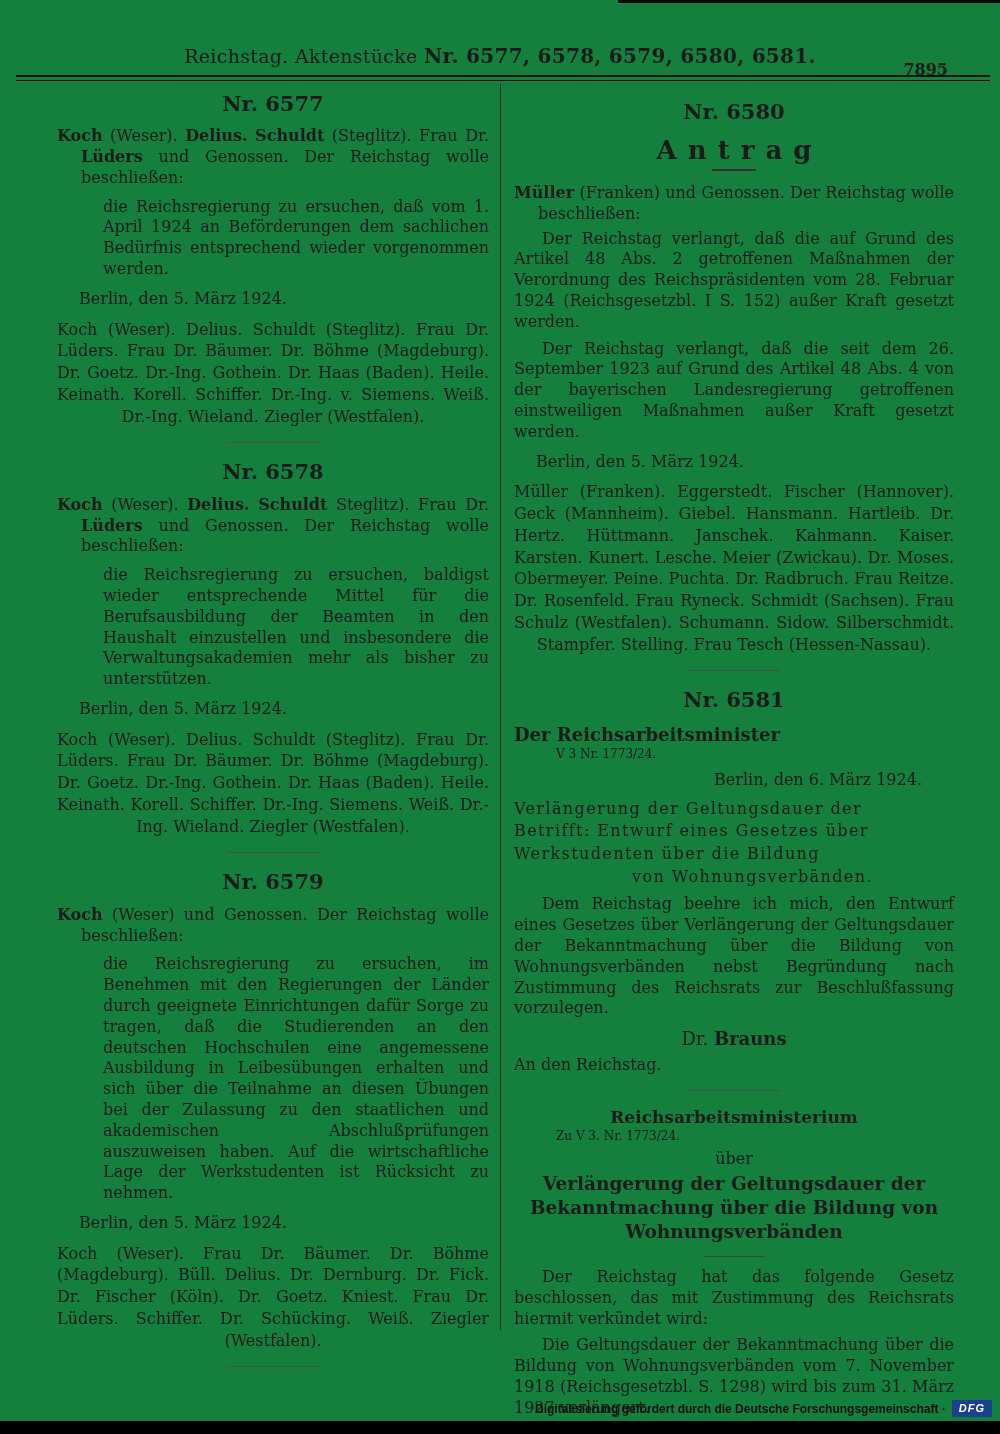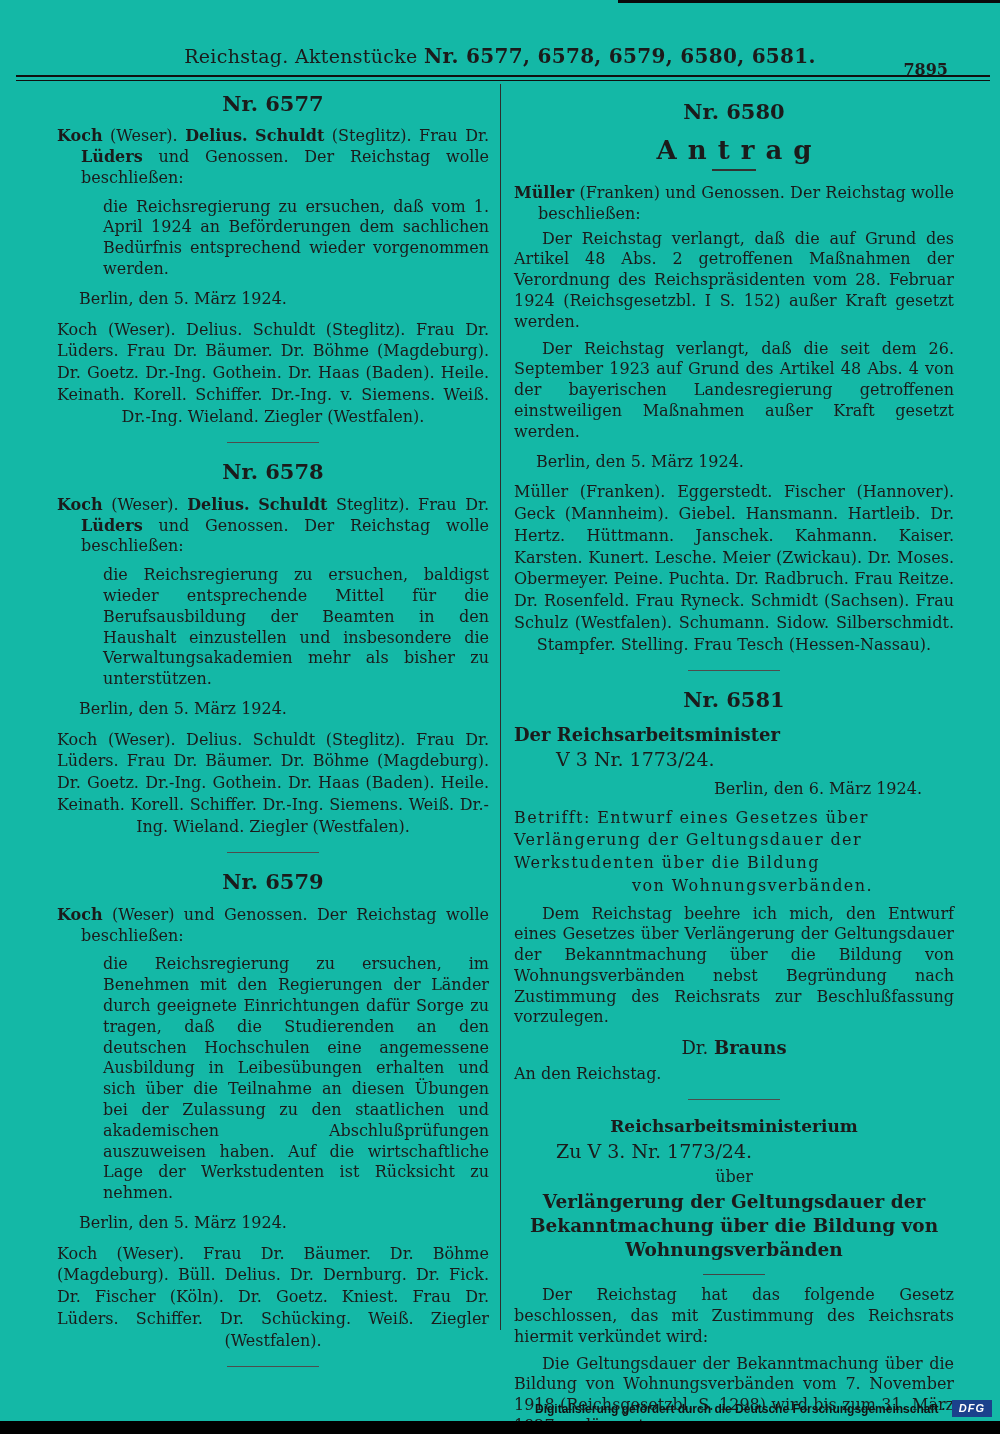--- a/index.html
+++ b/index.html
@@ -1,18 +1,18 @@
 <!DOCTYPE html>
 <html lang="de"><head>
 <meta charset="utf-8">
 <style>
   html,body { margin:0; padding:0; background:#4a4a4a; }
   .page {
     position:relative; width:1000px; height:1434px; margin:0 auto;
-    background:#14b8a6; color:#1b1b1b; overflow:hidden;
+    background:#15803d; color:#1b1b1b; overflow:hidden;
     font-family:"DejaVu Serif", serif;
   }
   .top-edge-artifact { position:absolute; top:0; left:618px; right:0; height:3px; background:#0a0a0a; }
 
   
   .masthead { position:absolute; top:44px; left:0; width:100%; text-align:center; font-size:19px; letter-spacing:.3px; }
   .masthead .nums { font-weight:bold; font-size:20px; }
   .page-number { position:absolute; top:60px; right:52px; font-weight:bold; font-size:16px; }
   .header-rule { position:absolute; top:75px; left:16px; right:10px; height:3px;
     border-top:2px solid #101010; border-bottom:1px solid #101010; }
@@ -32,21 +32,21 @@
   .divider { width:92px; border:0; border-top:1px solid #4d4d4d; margin:15px auto; }
   b { font-weight:bold; }
 
   
   .antrag-title { text-align:center; font-weight:bold; font-size:26px; letter-spacing:11px; padding-left:11px; margin:2px 0 1px; }
   .antrag-rule { width:44px; border:0; border-top:2px solid #333; margin:1px auto 12px; }
   .body-para { margin:4px 0 6px; text-indent:28px; text-align:justify; }
 
   
   .sender { font-weight:bold; font-size:18px; margin:4px 0 1px; }
-  .ref-line { margin:1px 0 4px 42px; font-size:19px; }
+  .ref-line { margin:1px 0 4px 42px; font-size:12px; }
   .date-right { text-align:right; padding-right:32px; margin:7px 0; }
   .subject { margin:4px 0 6px; letter-spacing:1.4px; line-height:1.42; }
   .subject div { white-space:nowrap; }
   .subject .l4 { padding-left:118px; }
   .minister-sig { text-align:center; font-size:18px; margin:8px 0 4px; }
   .addressee { margin:2px 0 0; }
 
   
   .ministry { font-weight:bold; font-size:17px; margin:4px 0 1px;text-align:center; }
   .law-title { text-align:center; font-weight:bold; font-size:27px; margin:12px 0 2px; }
@@ -119,22 +119,22 @@
     </section>
 
     <hr class="divider">
 
     <section>
       <h2 class="section-number">Nr. 6581</h2>
       <div class="sender">Der Reichsarbeitsminister</div>
       <div class="ref-line">V 3  Nr. 1773/24.</div>
       <div class="date-right">Berlin, den 6. März 1924.</div>
       <div class="subject">
+        <div>Verlängerung der Geltungsdauer der</div>
         <div>Betrifft: Entwurf eines Gesetzes über</div>
-        <div>Verlängerung der Geltungsdauer der</div>
         <div>Werkstudenten über die Bildung</div>
         <div class="l4">von Wohnungsverbänden.</div>
       </div>
       <p class="body-para">Dem Reichstag beehre ich mich, den Entwurf eines Gesetzes über Verlängerung der Geltungsdauer der Bekanntmachung über die Bildung von Wohnungsverbänden nebst Begründung nach Zustimmung des Reichsrats zur Beschlußfassung vorzulegen.</p>
       <div class="minister-sig"><span>Dr. </span><b>Brauns</b></div>
       <p class="addressee">An den Reichstag.</p>
     </section>
 
     <hr class="divider">
 

